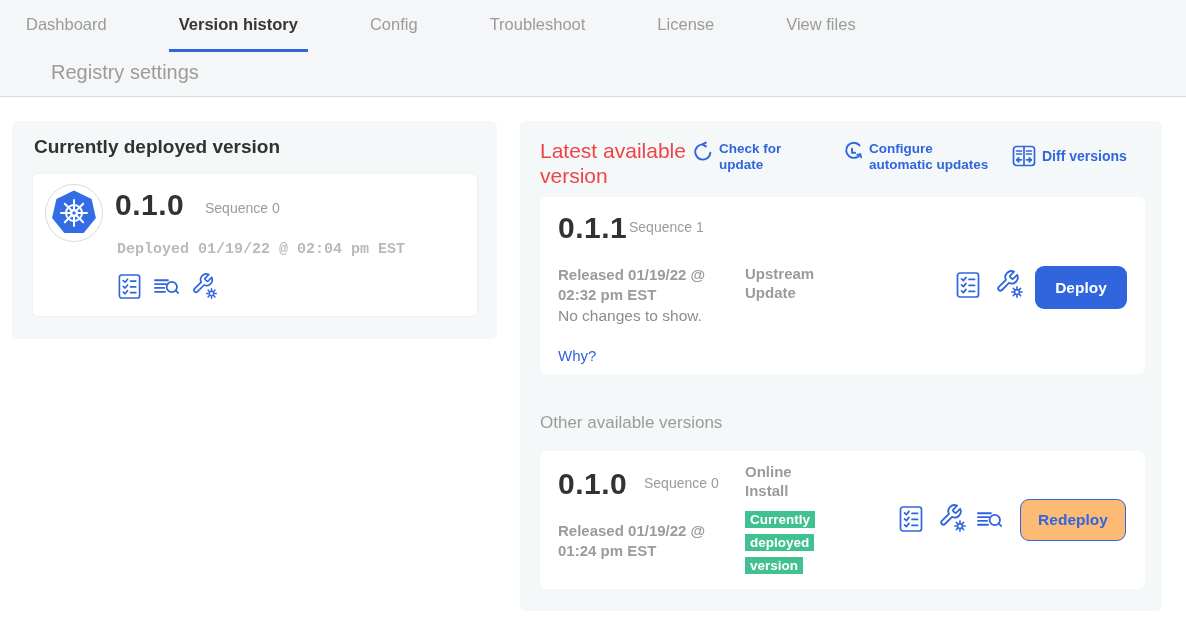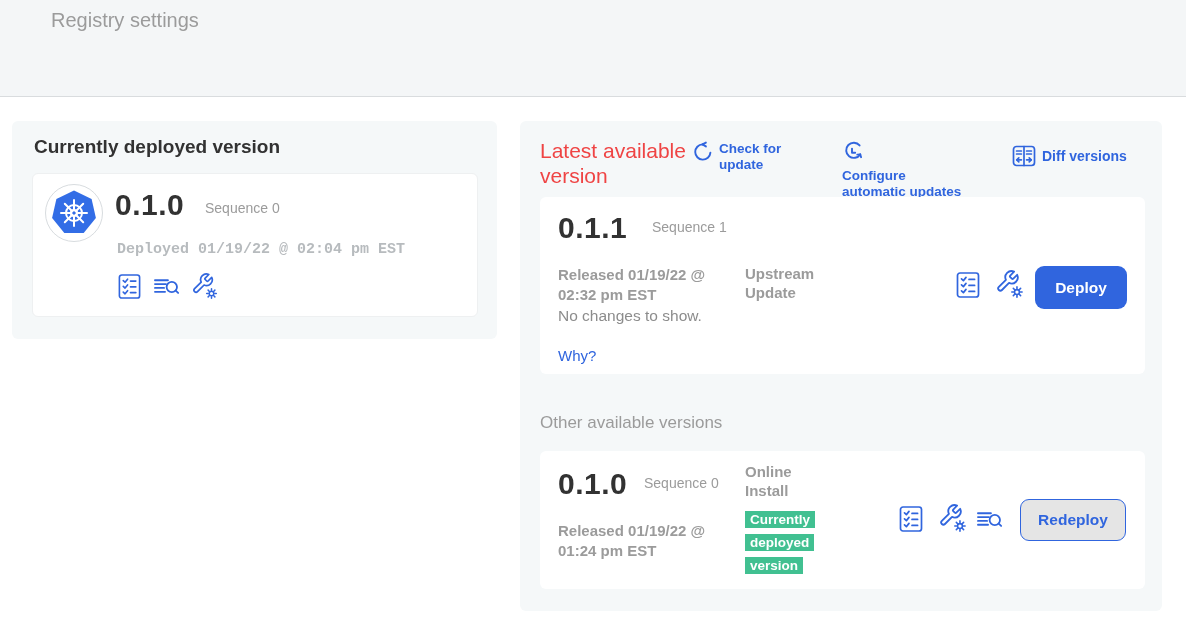--- a/index.html
+++ b/index.html
@@ -51,21 +51,21 @@
 
   .other-title { position:absolute; left:20px; top:292px; font-size:17px; color:#9b9b9b; }
 
   .link { color:#3065de; font-weight:normal; cursor:pointer;margin-top:11px; }
   .no-changes { font-size:15.5px; color:#8c8c8c; }
   .why { font-size:15px; }
 
   .btn { display:flex; align-items:center; justify-content:center;
     font-size:15.5px; font-weight:bold; border-radius:9px; cursor:pointer; }
   .btn-primary { background:#3065de; color:#fff; width:92px; height:43px; }
-  .btn-outline { background:#e5e5e5; color:#3065de; border:1.5px solid #3065de; width:106px; height:42px; }
+  .btn-outline { background:#fdba74; color:#3065de; border:1.5px solid #3065de; width:106px; height:42px; }
 
   .badge-wrap { width:80px; }
   .badge { background:#41c091; color:#fff; font-size:13.5px; font-weight:bold;
     line-height:1.7; padding:1px 5px;
     -webkit-box-decoration-break:clone; box-decoration-break:clone; }
 </style>
 </head>
 <body>
 
 <svg width="0" height="0" style="position:absolute">
@@ -136,20 +136,40 @@
         <line x1="24" y1="26.5" x2="24" y2="37"></line>
         <line x1="22.23" y1="25.77" x2="14.81" y2="33.19"></line>
         <line x1="21.5" y1="24" x2="11" y2="24"></line>
         <line x1="22.23" y1="22.23" x2="14.81" y2="14.81"></line>
       </g>
     </g>
   </defs>
 </svg>
 
 <header class="nav">
+  <div class="nav-row1">
+    <div class="tab">
+        <span>Dashboard</span>
+      </div>
+    <div class="tab active">
+        <span>Version history</span>
+      </div>
+    <div class="tab">
+        <span>Config</span>
+      </div>
+    <div class="tab">
+        <span>Troubleshoot</span>
+      </div>
+    <div class="tab">
+        <span>License</span>
+      </div>
+    <div class="tab">
+        <span>View files</span>
+      </div>
+  </div>
   <div class="nav-row2">
     <div class="tab">
         <span>Registry settings</span>
       </div>
   </div>
 </header>
 
 <div class="content">
 
   <section class="panel left-card">
@@ -189,41 +209,41 @@
 
     <div class="hdr-action" style="left:172px; top:20px;">
       <span class="icon">
           <svg width="21" height="21" viewBox="0 0 21 21">
             <use href="#ic-refresh"></use>
           </svg>
         </span>
       <span class="lbl" style="width:82px;">Check for update</span>
     </div>
 
-    <div class="hdr-action" style="left:322px; top:20px;flex-direction:column;">
+    <div class="hdr-action" style="left:322px; top:20px;">
       <span class="icon">
           <svg width="21" height="21" viewBox="0 0 21 21">
             <use href="#ic-autoupdate"></use>
           </svg>
         </span>
       <span class="lbl" style="width:130px;">Configure automatic updates</span>
     </div>
 
     <div class="hdr-action" style="left:492px; top:24px; align-items:center;">
       <span class="icon">
           <svg width="24" height="22" viewBox="0 0 24 22">
             <use href="#ic-diff"></use>
           </svg>
         </span>
       <span class="lbl" style="font-size:14px;">Diff versions</span>
     </div>
 
     <div class="vcard vcard-1">
       <span class="ver-num abs" style="left:18px; top:14px;">0.1.1</span>
-      <span class="seq abs" style="left:112px; top:22px; width:80px;">Sequence 1</span>
+      <span class="seq abs" style="left:89px; top:22px; width:80px;">Sequence 1</span>
       <span class="date abs" style="left:18px; top:68px; width:160px;">Released 01/19/22 @ 02:32 pm EST</span>
       <span class="source abs" style="left:205px; top:68px; width:95px;">Upstream Update</span>
       <span class="icon abs" style="left:415px; top:74px;">
           <svg width="26" height="28" viewBox="0 0 26 28">
             <use href="#ic-checklist"></use>
           </svg>
         </span>
       <span class="icon abs" style="left:455px; top:72px;">
           <svg width="30" height="30" viewBox="0 0 28 28">
             <use href="#ic-wrenchgear"></use>

